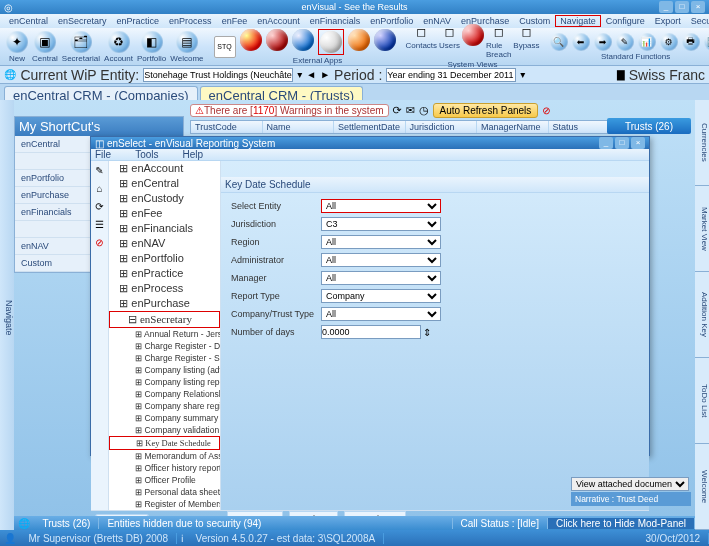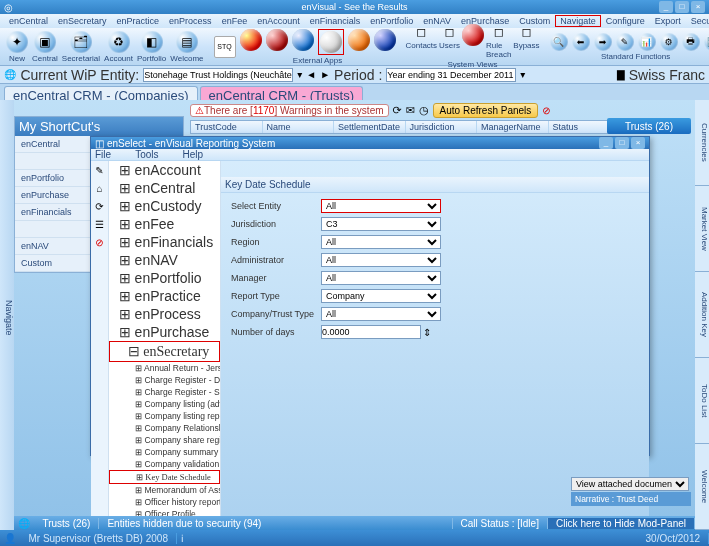--- a/index.html
+++ b/index.html
@@ -17,21 +17,21 @@
 .tb-icon { width: 22px; height: 22px; border-radius: 50%; display: flex; align-items: center; justify-content: center; font-size: 12px; }
 .tb-icon.glass { background: radial-gradient(circle at 30% 30%, #fff, #7fb8e6 60%, #2a6cb0); box-shadow: inset 0 0 2px #fff; }
 .tb-icon.ball { box-shadow: inset 2px 2px 4px rgba(255,255,255,.6), inset -2px -2px 4px rgba(0,0,0,.3); }
 .tb-label { font-size: 8px; color: #2a4a7a; margin-top: 1px; }
 .tb-sep { width: 1px; height: 30px; background: #9cc2e4; margin: 0 3px; }
 .contextbar { height: 18px; background: #cfe6fa; display: flex; align-items: center; padding: 0 4px; gap: 4px; border-bottom: 1px solid #8ab0d6; }
 .contextbar .lbl { font-size: 14px; color: #333; }
 .contextbar input, .contextbar select { height: 14px; font-size: 9px; border: 1px solid #7a9cc0; background: #fff; }
 .tabs { height: 16px; background: #b8d7f2; display: flex; padding-top: 2px; padding-left: 4px; }
 .tab { background: #e6f0fa; border: 1px solid #8ab0d6; border-bottom: none; padding: 1px 8px; font-size: 13px; color: #2a4a7a; margin-right: 2px; border-radius: 3px 3px 0 0; }
-.tab.active { background: #f9a8d4; }
+.tab.active { background: #fef9c3; }
 .workarea { position: absolute; top: 100px; left: 14px; right: 14px; bottom: 16px; background: linear-gradient(#bfe0f7,#8fc1e8); }
 .left-rail { position: absolute; left: 0; top: 100px; bottom: 16px; width: 14px; background: linear-gradient(90deg,#cfe6fa,#b8d7f2); writing-mode: vertical-rl; text-align: center; font-size: 9px; color: #2a4a7a; padding-top: 6px; }
 .right-rail { position: absolute; right: 0; top: 100px; bottom: 16px; width: 14px; background: linear-gradient(90deg,#b8d7f2,#cfe6fa); display: flex; flex-direction: column; }
 .right-rail .rtab { flex: 1; writing-mode: vertical-rl; text-align: center; font-size: 8px; color: #2a4a7a; border-bottom: 1px solid #8ab0d6; background: #d8ebfb; }
 .shortcut-panel { position: absolute; left: 14px; top: 116px; width: 170px; background: #e6f0fa; border: 1px solid #8ab0d6; }
 .shortcut-panel .hdr { background: linear-gradient(#5a9bd6,#3a7cc0); color: #fff; font-size: 13px; padding: 2px 4px; }
 .shortcut-panel .item { padding: 3px 6px; font-size: 9px; color: #2a4a7a; border-bottom: 1px solid #cfe0f0; }
 .alertbar { position: absolute; left: 190px; right: 18px; top: 102px; height: 16px; display: flex; align-items: center; gap: 4px; }
 .alertbar .warn { display: flex; align-items: center; background: #fff; border: 1px solid #c88; border-radius: 3px; padding: 0 4px; font-size: 9px; color: #a33; }
 .alertbar .btn { font-size: 10px; padding: 1px 6px; background: linear-gradient(#ffe9a3,#f7c94a); border: 1px solid #c9a030; border-radius: 3px; }
@@ -39,21 +39,21 @@
 .gridhdr .col { flex: 1; padding: 1px 4px; font-size: 9px; color: #2a4a7a; border-right: 1px solid #b8d7f2; }
 .trusts-badge { position:absolute; right:18px; top:118px; height:16px; width:84px; background: linear-gradient(#3a9be0,#1a6cc0); color:#fff; font-size:10px; display:flex; align-items:center; justify-content:center; border-radius:2px; }
 .modal { position: absolute; left: 90px; top: 136px; width: 560px; height: 320px; background: #fff; border: 1px solid #3a6ca8; box-shadow: 2px 2px 6px rgba(0,0,0,.3); display: flex; flex-direction: column; }
 .modal .mtitle { height: 16px; background: linear-gradient(#4a9de0,#2a70b8); color: #fff; font-size: 9px; display: flex; align-items: center; padding: 0 4px; }
 .modal .mtitle .spacer { flex: 1; }
 .modal .mtool { height: 16px; background: linear-gradient(#eaf4fd,#cfe6fa); display: flex; align-items: center; padding: 0 4px; gap: 24px; font-size: 9px; color: #2a4a7a; border-bottom: 1px solid #b8d7f2; }
 .modal .mbody { flex: 1; display: flex; }
 .modal .mside { width: 18px; background: #eaf4fd; border-right: 1px solid #cfe0f0; display: flex; flex-direction: column; align-items: center; gap: 6px; padding-top: 4px; }
 .modal .mside .ic { width: 12px; height: 12px; font-size: 10px; text-align: center; }
 .modal .tree { width: 112px; border-right: 1px solid #cfe0f0; overflow: auto; background: #fff; }
-.modal .tree .node { font-size: 14px; color: #333; padding: 1px 2px 1px 10px; white-space: nowrap; cursor: default; }
+.modal .tree .node { font-size: 11px; color: #333; padding: 1px 2px 1px 10px; white-space: nowrap; cursor: default; }
 .modal .tree .node.sub { padding-left: 18px; }
 .modal .tree .node.sub2 { padding-left: 26px; font-size: 8.5px; }
 .modal .tree .node.hl { border: 1.5px solid #d00; font-family: Liberation Serif, serif; }
 .modal .form { flex: 1; background: linear-gradient(#d6ecfc,#a9d0ef); padding: 22px 10px; }
 .modal .form .ftitle { font-size: 10px; color: #2a4a7a; background: linear-gradient(#eaf4fd,#cfe6fa); padding: 2px 4px; margin: -6px -10px 6px -10px; border-bottom: 1px solid #b8d7f2; }
 .modal .form .row { display: flex; align-items: center; margin-bottom: 4px; }
 .modal .form .row label { width: 90px; font-size: 9px; color: #333; }
 .modal .form .row select, .modal .form .row input { width: 120px; height: 14px; font-size: 9px; border: 1px solid #7a9cc0; background: #fff; }
 .modal .form .row.hl select { border: 1.5px solid #d00; }
 .modal .mfoot { height: 26px; border-top: 1px solid #cfe0f0; display: flex; align-items: flex-end; }
@@ -373,15 +373,16 @@
   <span class="cell">Trusts (26)</span>
   <span class="cell" style="flex:1">Entities hidden due to security  (94)</span>
   <span class="cell">Call Status : [Idle]</span>
   <span class="cell link">Click here to Hide Mod-Panel</span>
 </div>
 
 <div class="statusbar">
   <span style="padding:0 4px">👤</span>
   <span class="cell">Mr Supervisor (Bretts DB) 2008</span>
   <span style="padding:0 4px">ℹ</span>
+  <span class="cell">Version 4.5.0.27 - est data: 3\SQL2008A</span>
   <span class="spacer"></span>
   <span class="cell">30/Oct/2012</span>
 </div>
 
 </body></html>

